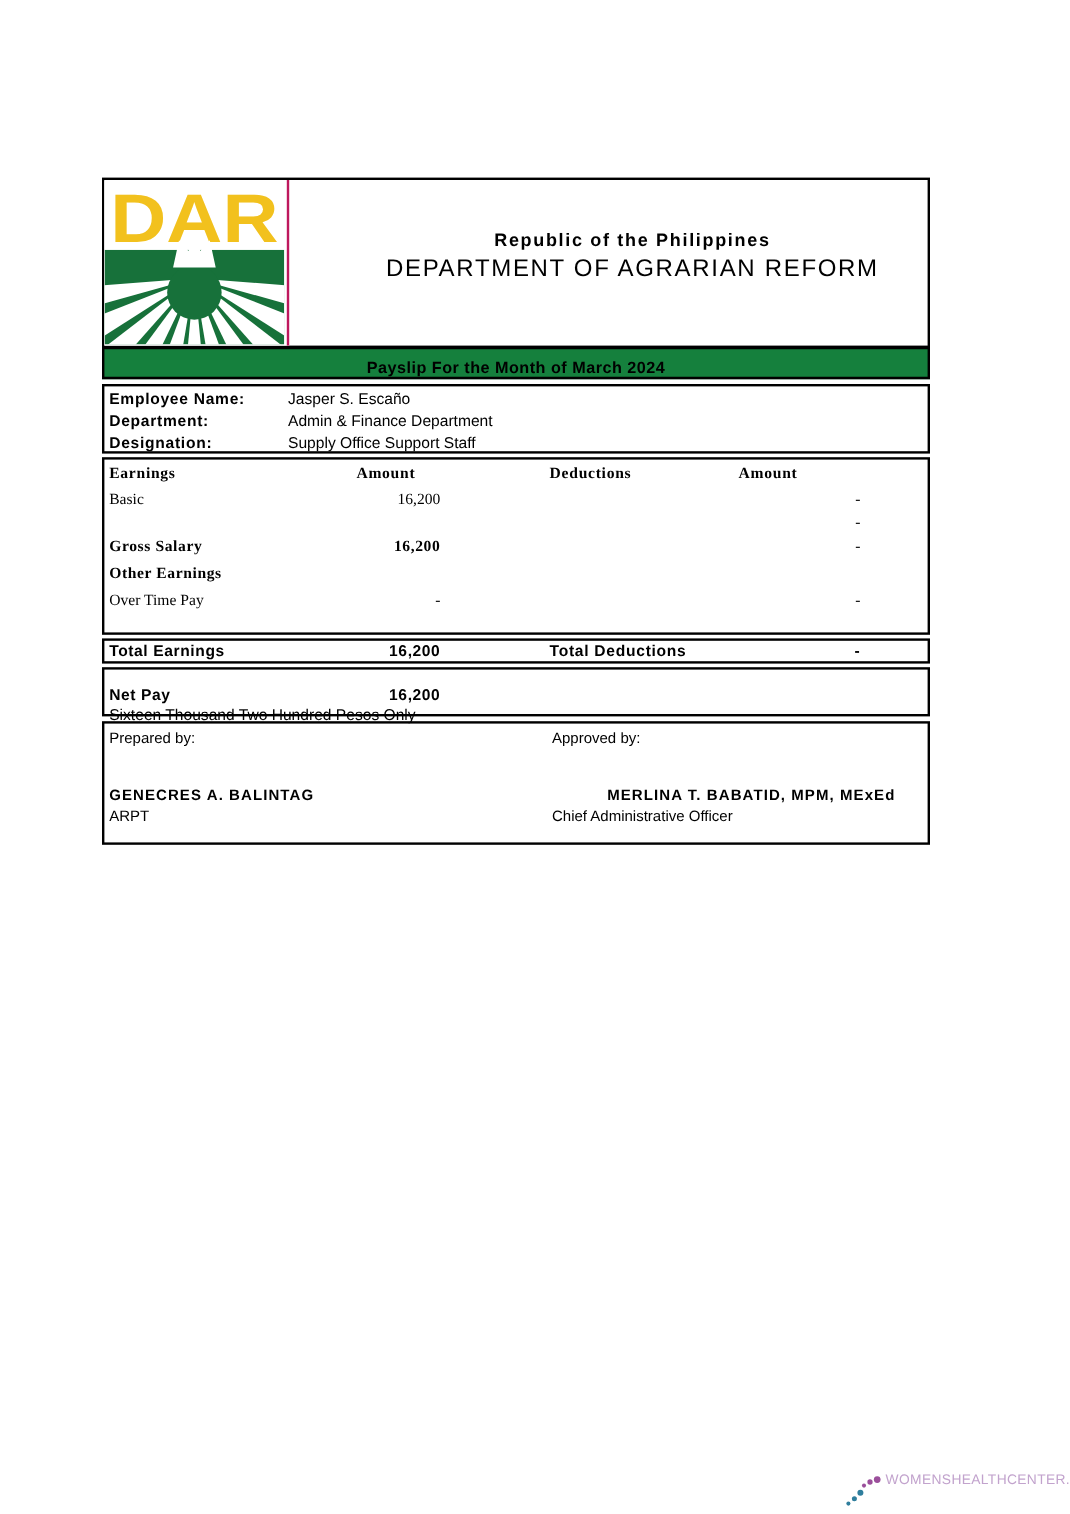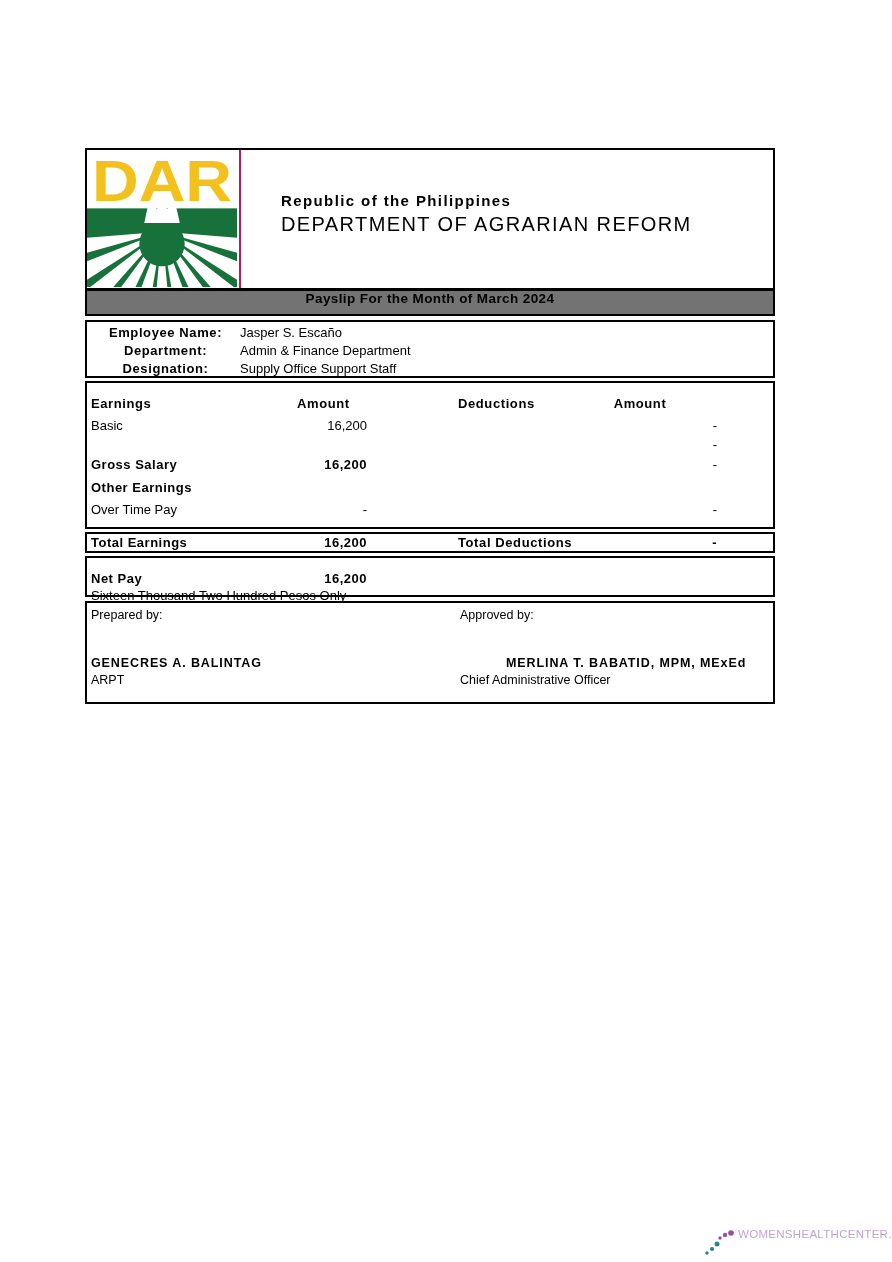--- a/index.html
+++ b/index.html
@@ -4,46 +4,46 @@
 <style>
   * { box-sizing: border-box; }
   body { margin: 0; background: #ffffff; font-family: "Liberation Sans", sans-serif; color: #000; }
   .page { position: relative; width: 892px; height: 1262px; background: #fff; overflow: hidden; }
   .doc { position: absolute; left: 85px; top: 148px; width: 690px; }
   .bx { border: 2px solid #000; }
 
   
   .header-box { height: 142px; display: flex; }
   .logo-cell { width: 154px; flex: none; border-right: 2px solid #be185d; background: #fff; }
-  .header-text { flex: 1; padding-top: 42px; padding-left: 40px; }
+  .header-text { flex: 1; text-align: center; padding-top: 42px; padding-left: 40px; }
   .h-line1 { font-size: 15px; font-weight: bold; letter-spacing: 1.4px; }
   .h-line2 { font-size: 20px; font-weight: normal; letter-spacing: 1.4px; margin-top: 4px; }
 
   
-  .title-bar { border: 2px solid #000; border-top-width: 1px; background: #737373; height: 26px;
-               display: flex; align-items: flex-start; justify-content: center;
+  .title-bar { border: 2px solid #000; border-top-width: 1px; background: #15803d; height: 26px;
+               display: flex; align-items: flex-end; justify-content: center;
                font-weight: bold; font-size: 13.5px; letter-spacing: 0.4px; }
 
   
   .employee-box { margin-top: 4px; height: 58px; padding-top: 2px; }
   .emp-row { display: flex; height: 18px; line-height: 18px; font-size: 13px; }
-  .emp-label { width: 153px; padding-left: 4px; font-weight: bold; letter-spacing: 0.6px; text-align: center; }
+  .emp-label { width: 153px; padding-left: 4px; font-weight: bold; letter-spacing: 0.6px; }
 
   
   .grid-row { display: grid; grid-template-columns: 210px 100px 61px 155px 106px 1fr;
               font-size: 13px; height: 16px; line-height: 16px; }
   .c1 { padding-left: 4px; }
   .c2v { text-align: right; padding-right: 30px; }
   .c2h { text-align: center; padding-right: 70px; font-weight: bold; letter-spacing: 0.6px; }
   .c4h { font-weight: bold; letter-spacing: 0.6px; }
   .c5v { text-align: right; padding-right: 2px; }
   .c5h { text-align: center; padding-right: 52px; font-weight: bold; letter-spacing: 0.6px; }
   .bold { font-weight: bold; letter-spacing: 0.5px; }
 
-  .earnings-box { margin-top: 3px; height: 148px; padding-top: 13px; }
+  .earnings-box { margin-top: 3px; height: 148px; padding-top: 3px; font-family: Liberation Serif, serif; }
   .mt6 { margin-top: 6px; } .mt3 { margin-top: 3px; } .mt4 { margin-top: 4px; } .mt7 { margin-top: 7px; }
 
   .totals-box { margin-top: 3px; height: 21px; display: flex; align-items: center; }
   .totals-box .grid-row { width: 100%; }
 
   .netpay-box { margin-top: 3px; height: 41px; padding-top: 13px; }
   .np-words { font-size: 13px; padding-left: 4px; height: 18px; line-height: 18px; margin-top: 0; }
 
   .sign-box { margin-top: 4px; height: 103px; position: relative; font-size: 12.5px; }
   .sig-head-left  { position: absolute; left: 4px;   top: 5px; }

